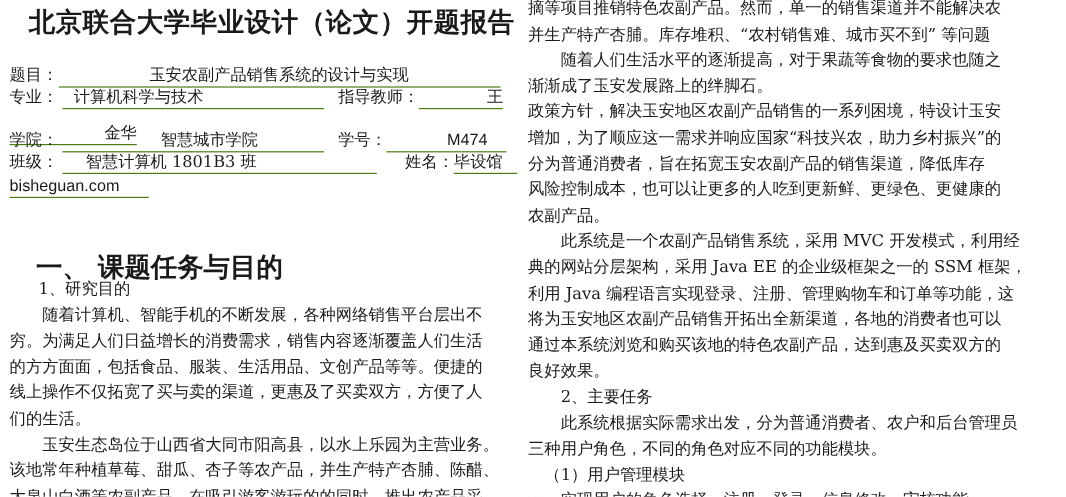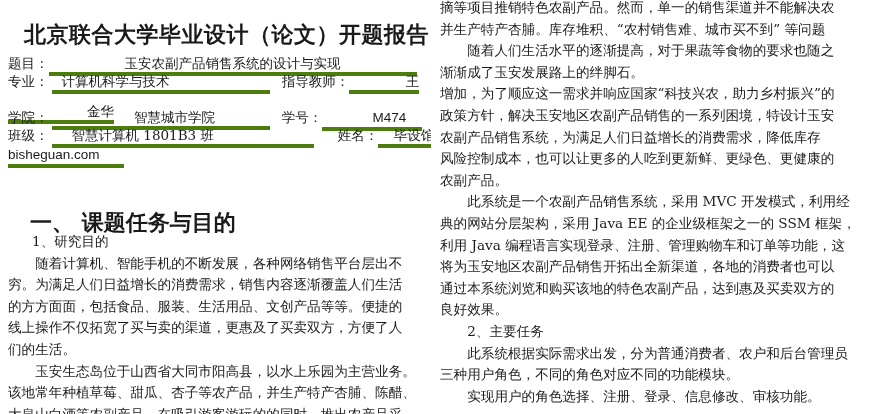--- a/index.html
+++ b/index.html
@@ -2,23 +2,23 @@
 <html><head>
 <meta charset="utf-8">
 <style>
   html, body { margin: 0; padding: 0; background: #ffffff; }
   body { width: 888px; height: 414px; overflow: hidden; position: relative;
          font-family: "DejaVu Serif", "Liberation Serif", serif; color: #1a1a1a; }
   .page { position: absolute; top: 0; height: 414px; overflow: hidden; background: #fff; }
   .page-left { left: 0; width: 446px; }
   .page-right { left: 431px; width: 441px; }
   .divider { position: absolute; left: 446px; top: 0; width: 1px; height: 414px; background: #d9d9d9; }
-  .title { position: absolute; left: 24px; top: 20px; font-size: 22px; font-weight: bold; letter-spacing: 0.5px; white-space: nowrap; }
+  .title { position: absolute; left: 24px; top: 4px; font-size: 22px; font-weight: bold; letter-spacing: 0.5px; white-space: nowrap; }
   .field-row { position: absolute; left: 8px; font-size: 13.5px; white-space: nowrap; line-height: 18px; }
-  .ul { display: inline-block; border-bottom: 4px solid #4d7c0f; padding-bottom: 0; }
+  .ul { display: inline-block; border-bottom: 1px solid #4d7c0f; padding-bottom: 0; }
   .lbl { display: inline-block; }
   .sans { font-family: "Liberation Sans", "DejaVu Sans", sans-serif; }
   .h1 { position: absolute; left: 30px; top: 208px; font-size: 22px; font-weight: bold; white-space: nowrap; }
   .para { position: absolute; font-size: 13.6px; line-height: 21.6px; text-align: justify; }
   .line { white-space: nowrap; display: block; height: 21.6px; }
   .left-text { left: 8px; width: 416px; }
 </style>
 </head>
 <body>
 
@@ -38,21 +38,21 @@
     <span class="ul" style="width:106px;">金华</span>
   </div>
 
   <div class="field-row" style="top:108px;">
     <span class="lbl">学院：</span><span class="ul" style="width:218px; padding-left:28px; box-sizing:border-box; margin-left:3px;text-align:center;">智慧城市学院</span>
     <span class="lbl" style="margin-left:8px;text-align:right;">学号：</span><span class="ul sans" style="width:100px; text-align:right; padding-right:16px; box-sizing:border-box;">M474</span>
   </div>
 
   <div class="field-row" style="top:126px;">
     <span class="lbl">班级：</span><span class="ul" style="width:262px; padding-left:20px; box-sizing:border-box; margin-left:3px;">智慧计算机 1801B3 班</span>
-    <span class="lbl" style="margin-left:20px;">姓名：</span><span class="ul" style="width:56px; text-align:right;">毕设馆</span>
+    <span class="lbl" style="margin-left:20px;">姓名：</span><span class="ul" style="width:56px; text-align:left;">毕设馆</span>
   </div>
 
   <div class="field-row sans" style="top:146px;">
     <span class="ul" style="width:116px;">bisheguan.com</span>
   </div>
 
   <div class="h1">一、 课题任务与目的</div>
 
   <div class="para left-text" style="top:231px;">
     <span class="line" style="padding-left:24px;">1、研究目的</span>
@@ -68,30 +68,31 @@
 </div>
 
 <div class="divider"></div>
 
 <div class="page page-right">
   <div class="para" style="left:9px; top:-3px; width:420px;">
     <span class="line">摘等项目推销特色农副产品。然而，单一的销售渠道并不能解决农</span>
     <span class="line">并生产特产杏脯。库存堆积、“农村销售难、城市买不到” 等问题</span>
     <span class="line">　　随着人们生活水平的逐渐提高，对于果蔬等食物的要求也随之</span>
     <span class="line">渐渐成了玉安发展路上的绊脚石。</span>
+    <span class="line">政策方针，解决玉安地区农副产品销售的一系列困境，特设计玉安</span>
     <span class="line">增加，为了顺应这一需求并响应国家“科技兴农，助力乡村振兴”的</span>
-    <span class="line">政策方针，解决玉安地区农副产品销售的一系列困境，特设计玉安</span>
-    <span class="line">农副产品销售系统，为满足人们日益增长的消费需求，降低库存</span>
+    <span class="line">分为普通消费者，旨在拓宽玉安农副产品的销售渠道，降低库存</span>
     <span class="line">风险控制成本，也可以让更多的人吃到更新鲜、更绿色、更健康的</span>
     <span class="line">农副产品。</span>
     <span class="line">　　此系统是一个农副产品销售系统，采用 MVC 开发模式，利用经</span>
     <span class="line">典的网站分层架构，采用 Java EE 的企业级框架之一的 SSM 框架，</span>
     <span class="line">利用 Java 编程语言实现登录、注册、管理购物车和订单等功能，这</span>
     <span class="line">将为玉安地区农副产品销售开拓出全新渠道，各地的消费者也可以</span>
     <span class="line">通过本系统浏览和购买该地的特色农副产品，达到惠及买卖双方的</span>
     <span class="line">良好效果。</span>
     <span class="line">　　2、主要任务</span>
     <span class="line">　　此系统根据实际需求出发，分为普通消费者、农户和后台管理员</span>
     <span class="line">三种用户角色，不同的角色对应不同的功能模块。</span>
+    <span class="line">　（1）用户管理模块</span>
     <span class="line">　　实现用户的角色选择、注册、登录、信息修改、审核功能。</span>
 
   </div>
 </div>
 
 </body></html>

